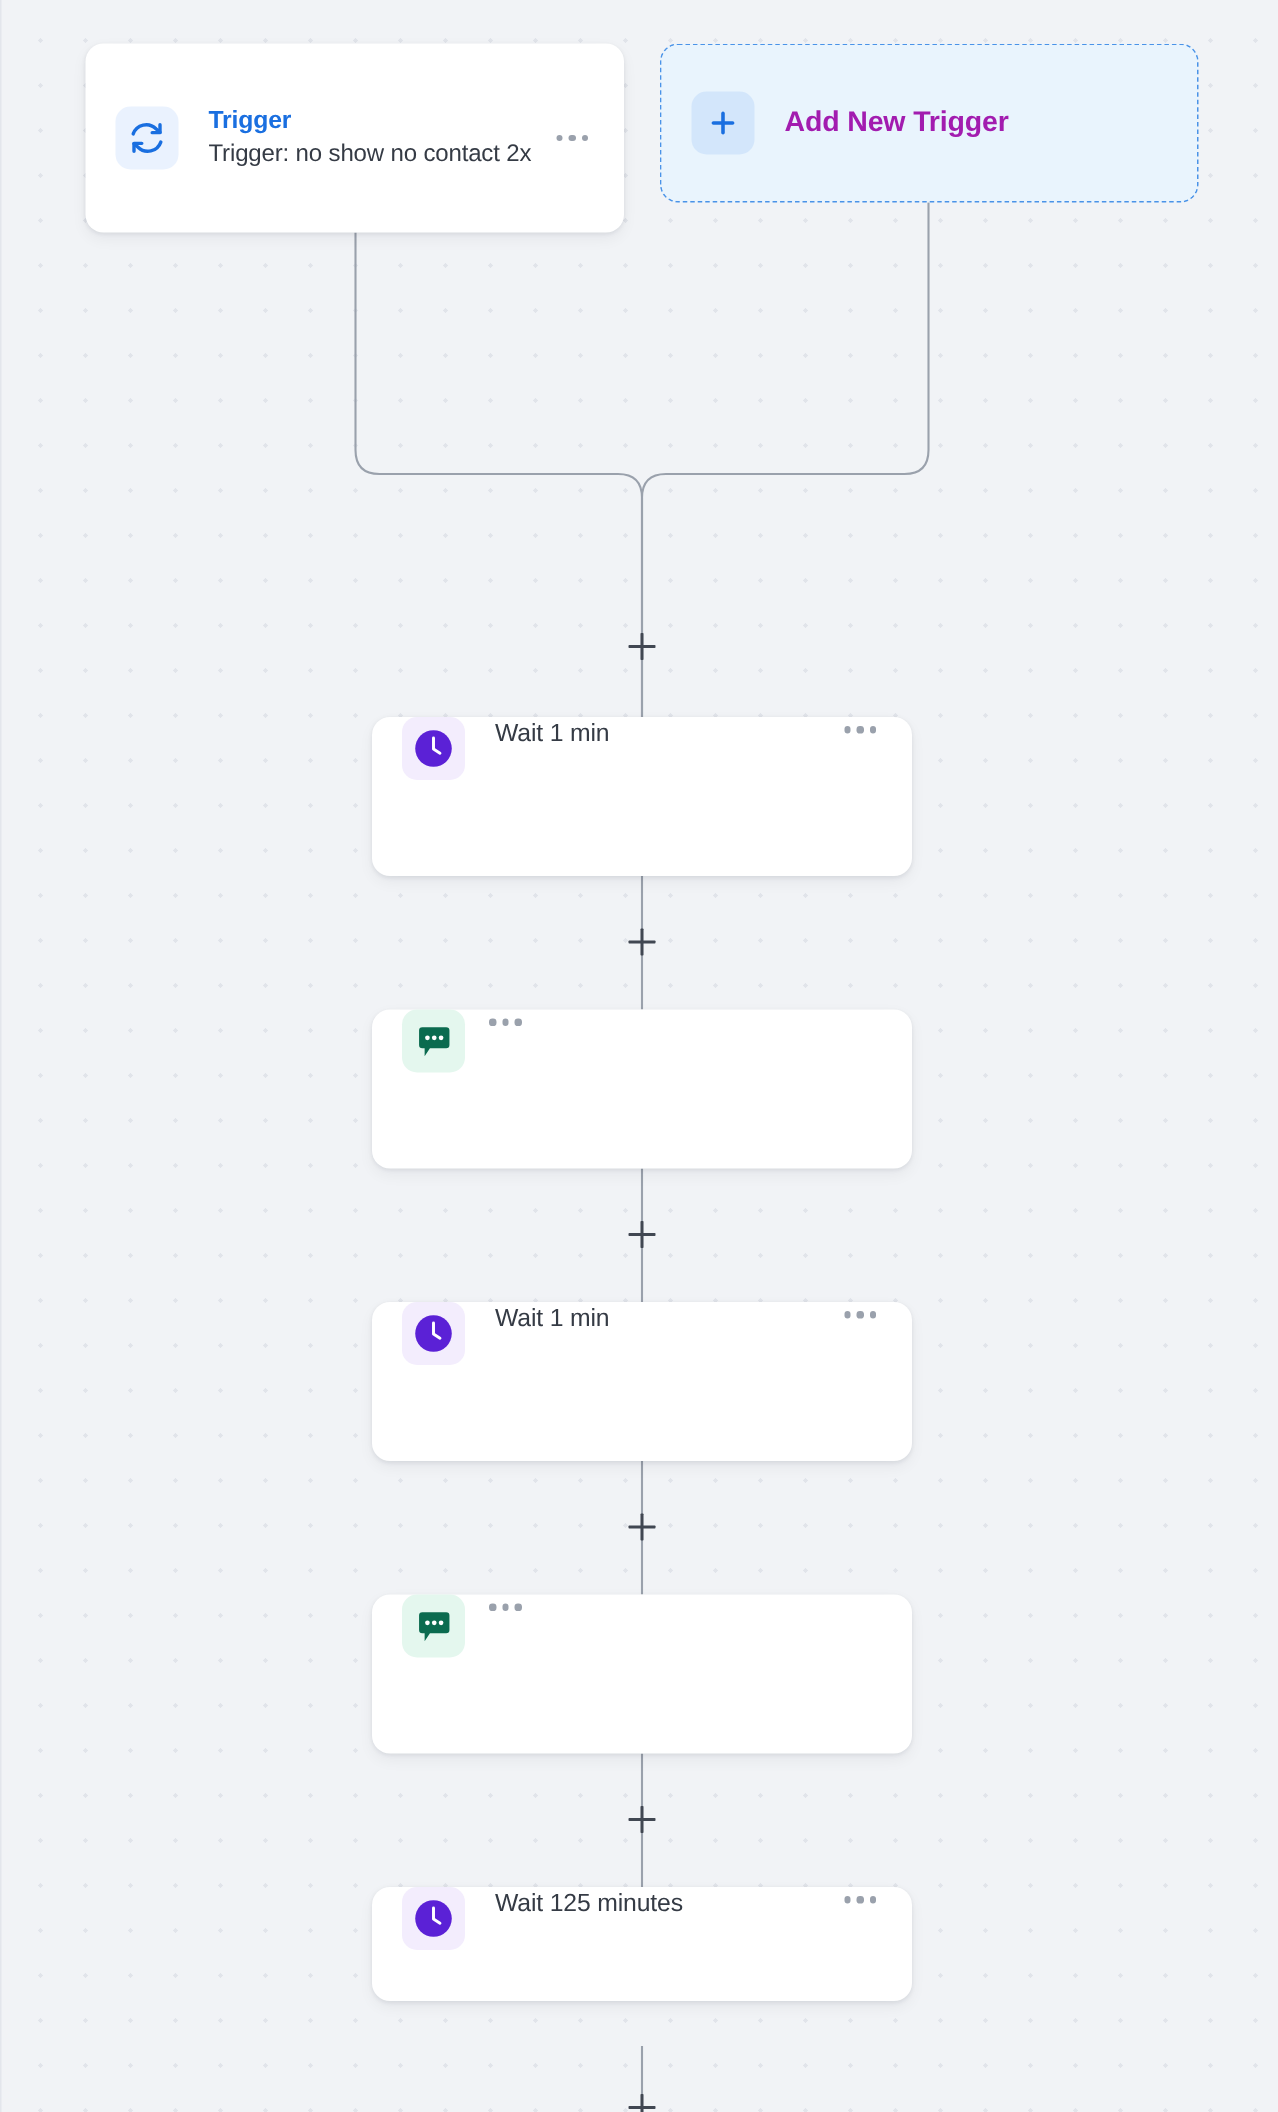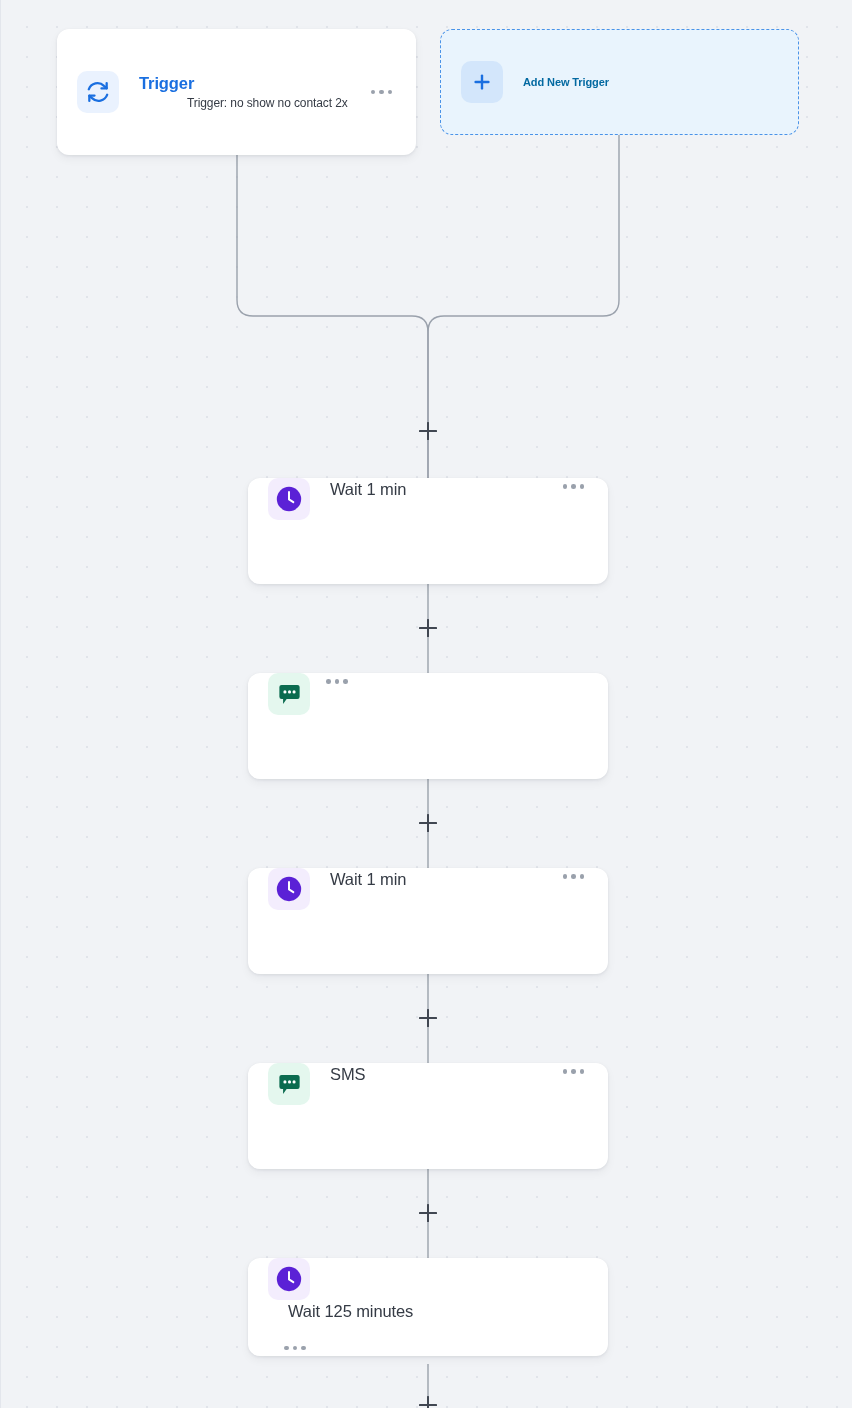--- a/index.html
+++ b/index.html
@@ -71,25 +71,24 @@
 
   .node-title-blue {
     font-size: 16.5px;
     font-weight: bold;
     color: #1a6fe0;
     line-height: 1.35;
     letter-spacing: -0.1px;
   }
 
   .node-subtitle {
-    font-size: 12px;
+    font-size: 16px;
     color: #353b45;
     line-height: 1.5;
     letter-spacing: -0.1px;
-    margin-left: 48px;
   }
 
   .node-label {
     font-size: 16.5px;
     color: #353b45;
     line-height: 1.45;
     letter-spacing: -0.1px;
   }
 
   .ellipsis-btn {
@@ -125,23 +124,23 @@
     height: 106px;
     background: #e9f4fd;
     border: 1.6px dashed #4a93e8;
     border-radius: 12px;
     display: flex;
     align-items: center;
     padding: 0 20px;
   }
 
   #add-trigger .add-label {
-    font-size: 11px;
+    font-size: 19px;
     font-weight: bold;
-    color: #0369a1;
+    color: #a21caf;
     margin-left: 20px;
     letter-spacing: -0.1px;
   }
 
   
   .step-card {
     left: 248px;
     width: 360px;
   }
 
@@ -270,30 +269,27 @@
     </div>
     <div class="node-card step-card" style="top: 1063px; height: 106px;">
       <div class="icon-tile sms-tile">
         <svg width="27" height="27" viewBox="0 0 32 32">
           <path d="M4 7.2 a2.6 2.6 0 0 1 2.6-2.6 h18.8 A2.6 2.6 0 0 1 28 7.2 v11.4 a2.6 2.6 0 0 1-2.6 2.6 H12.6 L8.4 27.4 V21.2 H6.6 A2.6 2.6 0 0 1 4 18.6 Z" fill="#0b6b4f"></path>
           <circle cx="10.6" cy="12.9" r="1.85" fill="#ffffff"></circle>
           <circle cx="16" cy="12.9" r="1.85" fill="#ffffff"></circle>
           <circle cx="21.4" cy="12.9" r="1.85" fill="#ffffff"></circle>
         </svg>
       </div>
-      <div class="node-body">
-        <div class="node-label">SMS</div>
-      </div>
-      <div class="ellipsis-btn">
-        <span></span>
-        <span></span>
-        <span></span>
-      </div>
-    </div>
-    <div class="node-card step-card" style="top: 1258px; height: 98px; flex-direction: column;">
+      <div class="ellipsis-btn">
+        <span></span>
+        <span></span>
+        <span></span>
+      </div>
+    </div>
+    <div class="node-card step-card" style="top: 1258px; height: 76px;">
       <div class="icon-tile wait-tile">
         <svg width="30" height="30" viewBox="0 0 32 32">
           <circle cx="16" cy="16" r="13" fill="#5b21d6"></circle>
           <path d="M16 8.6 L16 16.4 L20.6 19.4" fill="none" stroke="#ffffff" stroke-width="2.1" stroke-linecap="round" stroke-linejoin="round"></path>
         </svg>
       </div>
       <div class="node-body">
         <div class="node-label">Wait 125 minutes</div>
       </div>
       <div class="ellipsis-btn">

